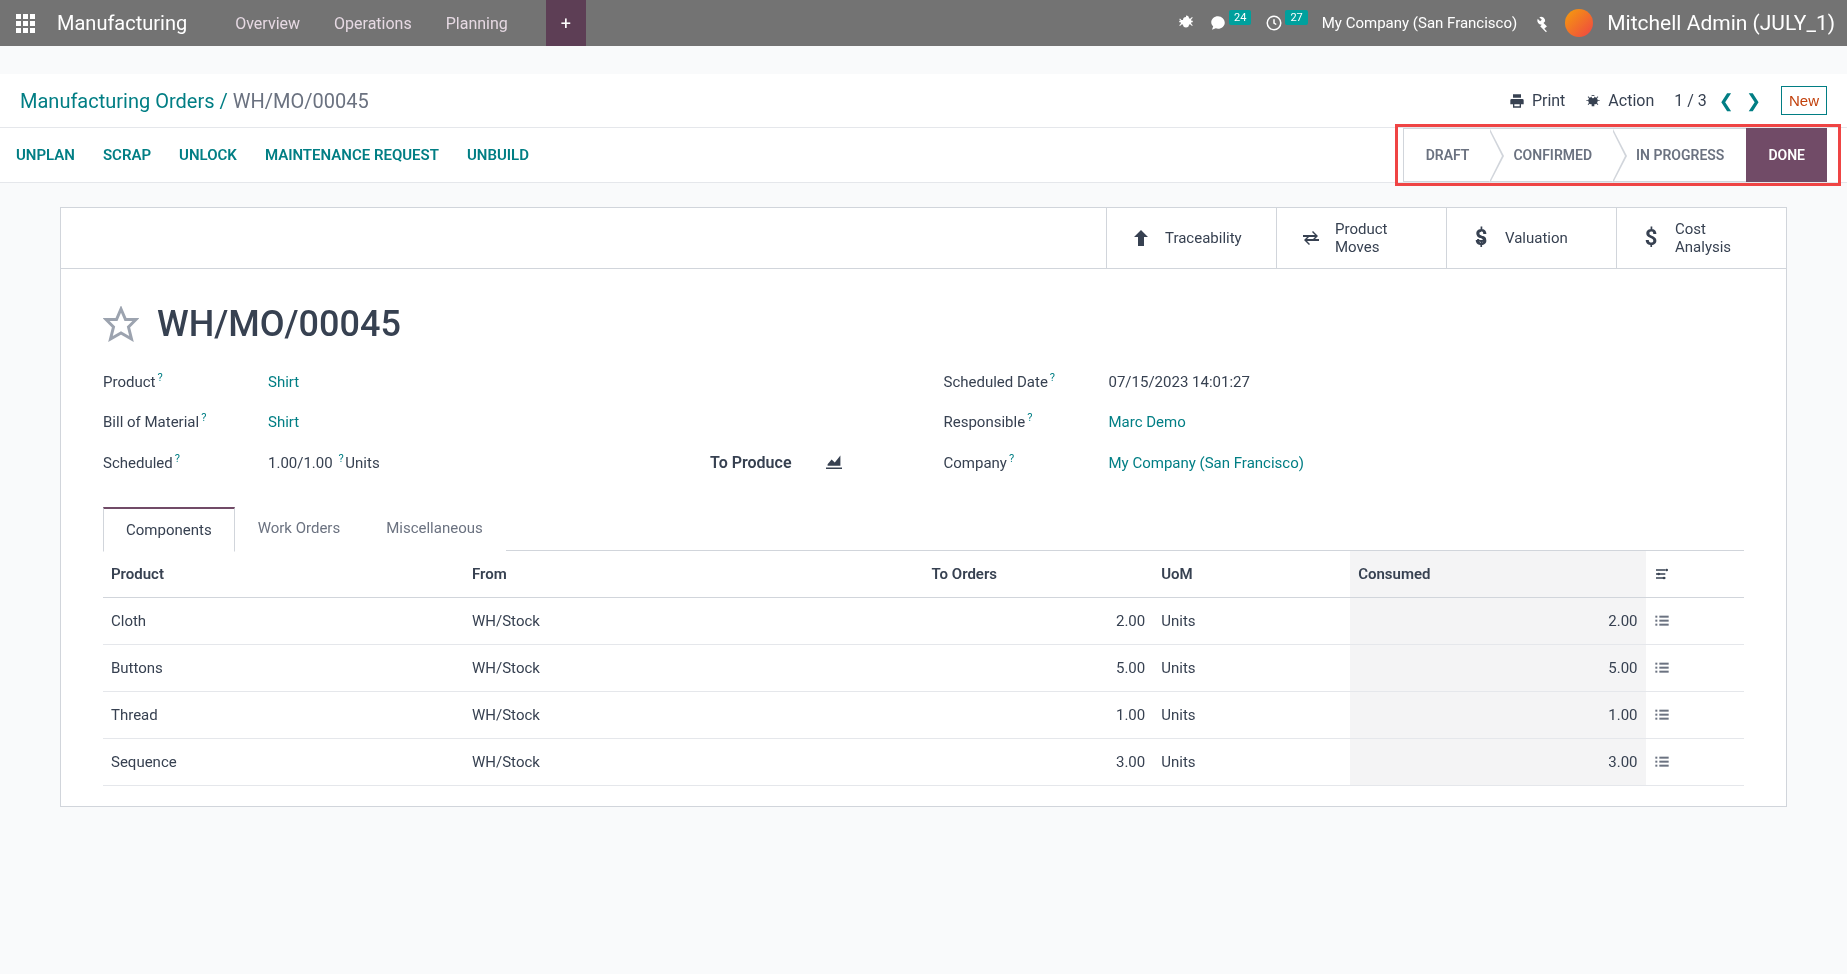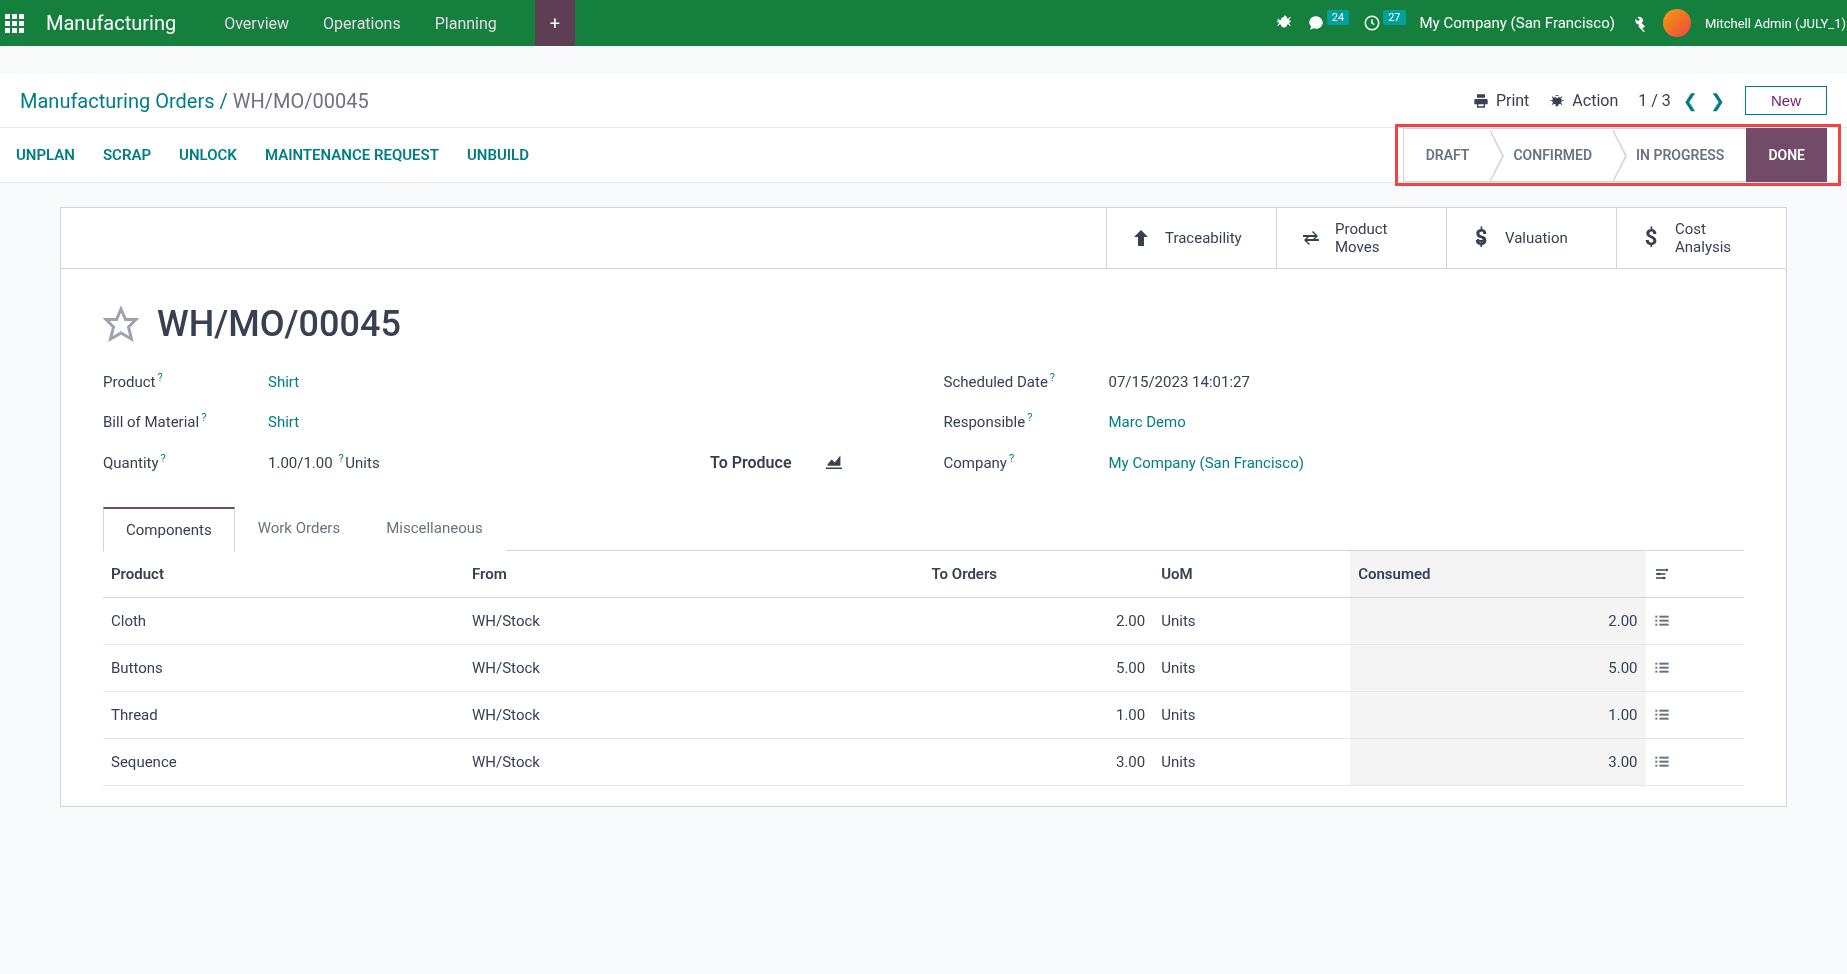--- a/index.html
+++ b/index.html
@@ -1,42 +1,42 @@
 <!DOCTYPE html>
 <html><head>
   <meta charset="utf-8">
   <style>
     * { box-sizing: border-box; margin: 0; padding: 0; }
     body { font-family: -apple-system, BlinkMacSystemFont, "Segoe UI", Roboto, sans-serif; font-size: 14px; color: #374151; background: #f9fafb; }
     
     
-    .navbar { background: #15803d; color: #fff; display: flex; align-items: center; height: 46px; padding: 0 1px; }
+    .navbar { background: #737373; color: #fff; display: flex; align-items: center; height: 46px; padding: 0 12px; }
     .navbar-left { display: flex; align-items: center; gap: 18px; }
     .app-icon { display: grid; grid-template-columns: repeat(3, 5px); grid-template-rows: repeat(3, 5px); gap: 2px; padding: 4px; }
     .app-icon span { background: #fff; width: 5px; height: 5px; }
     .app-name { font-size: 20px; font-weight: 400; color: #fff; }
     .nav-links { display: flex; gap: 10px; margin-left: 18px; }
     .nav-link { color: #e6d9e3; font-size: 16px; padding: 6px 12px; cursor: pointer; }
     .nav-plus { background: #5d3e55; color: #fff; width: 40px; height: 46px; display: flex; align-items: center; justify-content: center; font-size: 18px; margin-left: 8px; }
     .navbar-right { margin-left: auto; display: flex; align-items: center; gap: 14px; }
     .nav-icon { color: #fff; font-size: 16px; position: relative; display: flex; align-items: center; }
     .badge { background: #00a09d; color: #fff; font-size: 11px; padding: 1px 5px; border-radius: 2px; margin-left: 2px; position: relative; top: -6px; }
     .company-name { color: #fff; font-size: 15px; }
     .avatar { width: 28px; height: 28px; border-radius: 50%; background: linear-gradient(135deg, #f59e0b, #ef4444); display: inline-block; }
-    .user-name { color: #fff; font-size: 13px; }
+    .user-name { color: #fff; font-size: 21px; }
 
     
     .breadcrumb-row { background: #fff; display: flex; align-items: center; padding: 12px 20px; border-bottom: 1px solid #e5e7eb; margin-top: 28px; }
     .breadcrumb { font-size: 20px; color: #017e84; }
     .breadcrumb .current { color: #6b7280; }
     .breadcrumb-actions { margin-left: auto; display: flex; align-items: center; gap: 20px; }
     .action-link { color: #374151; font-size: 16px; display: flex; align-items: center; gap: 7px; cursor: pointer; }
     .pager { color: #374151; font-size: 16px; display: flex; align-items: center; gap: 12px; }
     .pager-arrow { color: #017e84; font-size: 18px; cursor: pointer; }
-    .new-btn { border: 1px solid #017e84; color: #701a75; background: #fff; padding: 5px 25px; font-size: 15px; cursor: pointer; }
+    .new-btn { border: 1px solid #017e84; color: #c2410c; background: #fff; padding: 5px 7px; font-size: 15px; cursor: pointer; }
 
     
     .actions-status-row { background: #fff; display: flex; align-items: stretch; padding: 0 20px 0 16px; border-bottom: 1px solid #e5e7eb; position: relative; }
     .action-buttons { display: flex; gap: 28px; align-items: center; height: 54px; }
     .action-btn { color: #017e84; font-size: 15px; font-weight: 600; cursor: pointer; }
     .status-bar-wrap { margin-left: auto; position: relative; }
     .highlight-box { position: absolute; border: 3px solid #ef4444; right: -14px; top: -4px; bottom: -4px; left: -8px; pointer-events: none; z-index: 5; }
     .status-bar { display: flex; align-items: stretch; height: 54px; }
     .status-step { display: flex; align-items: center; padding: 0 22px; color: #6b7280; font-size: 14px; font-weight: 600; position: relative; background: #fff; border-top: 1px solid #d1d5db; border-bottom: 1px solid #d1d5db; }
     .status-step::after { content: ""; position: absolute; right: -12px; top: 0; bottom: 0; width: 24px; background: #fff; clip-path: polygon(0 0, 50% 50%, 0 100%, 100% 100%, 100% 0); z-index: 1; display: none; }
@@ -257,21 +257,21 @@
       <div class="field-row">
         <span class="field-label"><span>Bill of Material</span><span class="help-q">?</span></span>
         <span class="field-value">Shirt</span>
       </div>
       <div class="field-row">
         <span class="field-label"><span>Responsible</span><span class="help-q">?</span></span>
         <span class="field-value">Marc Demo</span>
       </div>
 
       <div class="field-row">
-        <span class="field-label"><span>Quantity</span><span class="help-q">?</span></span>
+        <span class="field-label"><span>Scheduled</span><span class="help-q">?</span></span>
         <span class="field-value plain">
           <span>1.00/1.00</span>
           <span class="help-q">?</span>
           <span>Units</span>
         </span>
         <span class="qty-extra">
           <span class="to-produce">To Produce</span>
           <span>
             <svg width="20" height="16" viewBox="0 0 24 20" fill="#374151">
                 <path d="M2 18h20v2H2zM4 14l5-6 4 4 7-9v13H4z"></path>

